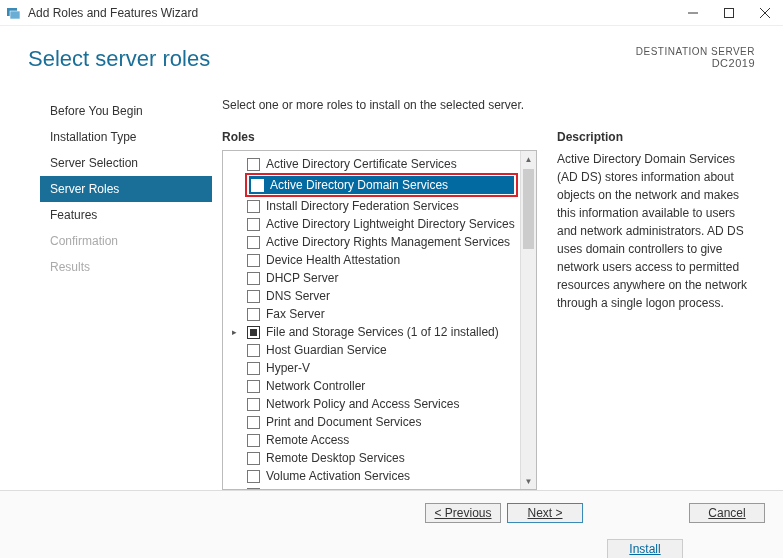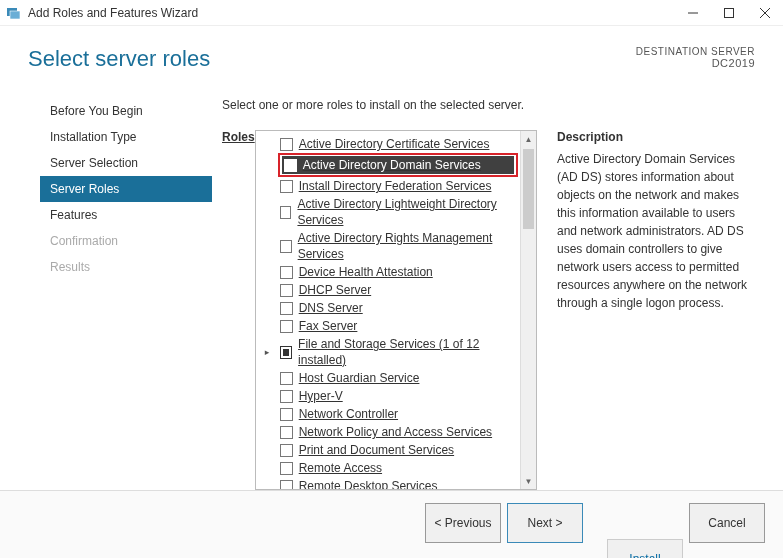--- a/index.html
+++ b/index.html
@@ -13,40 +13,40 @@
   .dest { text-align: right; font-size: 10px; color: #555; letter-spacing: 0.5px; }
   .dest .server { font-size: 11px; }
   .content { display: flex; padding: 0 14px 0 40px; height: 408px; }
   .nav { width: 172px; padding-top: 16px; }
   .nav-item { padding: 6px 10px; font-size: 12px; color: #333; cursor: pointer; }
   .nav-item.active { background: #1a6f99; color: #fff; }
   .nav-item.disabled { color: #aaa; }
   .main { flex: 1; padding: 16px 12px 0 10px; display: flex; flex-direction: column; }
   .intro { font-size: 12px; margin-bottom: 18px; }
   .cols { display: flex; flex: 1; gap: 20px; min-height: 0; }
-  .roles-col { flex: 1; display: flex; flex-direction: row; min-height: 0; text-decoration: underline; }
+  .roles-col { flex: 1; display: flex; flex-direction: column; min-height: 0; }
   .col-label { font-weight: bold; font-size: 12px; margin-bottom: 6px; }
   .roles-box { border: 1px solid #bbb; flex: 1; display: flex; min-height: 0; }
   .roles-list { flex: 1; overflow-y: auto; padding: 4px 0; }
   .role-row { display: flex; align-items: center; padding: 1px 2px 1px 24px; font-size: 12px; line-height: 16px; cursor: pointer; position: relative; }
   .role-row.expand::before { content: "▸"; position: absolute; left: 9px; font-size: 9px; color: #555; }
   .chk { width: 13px; height: 13px; border: 1px solid #777; margin-right: 6px; background: #fff; }
   .chk.filled { background: #333; border-color: #333; box-shadow: inset 0 0 0 2px #fff; }
-  .role-row.selected { background: #404040; color: #fff; }
+  .role-row.selected { background: #0369a1; color: #fff; }
   .role-row.selected .chk { border-color: #fff; }
   .redbox { border: 2px solid #d8232a; padding: 1px 2px; margin: 0 2px 0 22px; }
   .redbox .role-row { padding-left: 2px; }
   .scrollbar { width: 16px; background: #f0f0f0; border-left: 1px solid #ddd; position: relative; }
   .scroll-thumb { position: absolute; top: 2px; left: 2px; right: 2px; height: 80px; background: #ccc; }
   .sc-arrow { position: absolute; left: 0; right: 0; height: 16px; display: flex; align-items: center; justify-content: center; font-size: 8px; color: #666; }
   .sc-up { top: 0; } .sc-down { bottom: 0; }
   .desc-col { width: 200px; }
   .desc-text { font-size: 12px; line-height: 1.5; color: #333; margin-top: 6px; }
   .footer { border-top: 1px solid #ddd; padding: 12px 18px; display: flex; justify-content: flex-end; gap: 6px; background: #fafafa; }
-  .btn { min-width: 76px; height: 40px; border: 1px solid #999; background: #f0f0f0; font-size: 12px; display: flex; align-items: center; justify-content: center; cursor: pointer; }
+  .btn { min-width: 76px; height: 20px; border: 1px solid #999; background: #f0f0f0; font-size: 12px; display: flex; align-items: center; justify-content: center; cursor: pointer; text-decoration: underline; }
   .btn.disabled { color: #0369a1; border-color: #ccc; margin-top: 36px; }
   .btn.primary { border-color: #3a8ab8; }
 </style>
 </head>
 <body>
 
 <div class="titlebar">
   <span class="icon">
     <svg viewBox="0 0 16 16">
         <rect x="1" y="3" width="10" height="8" fill="#3a8ab8"></rect>

